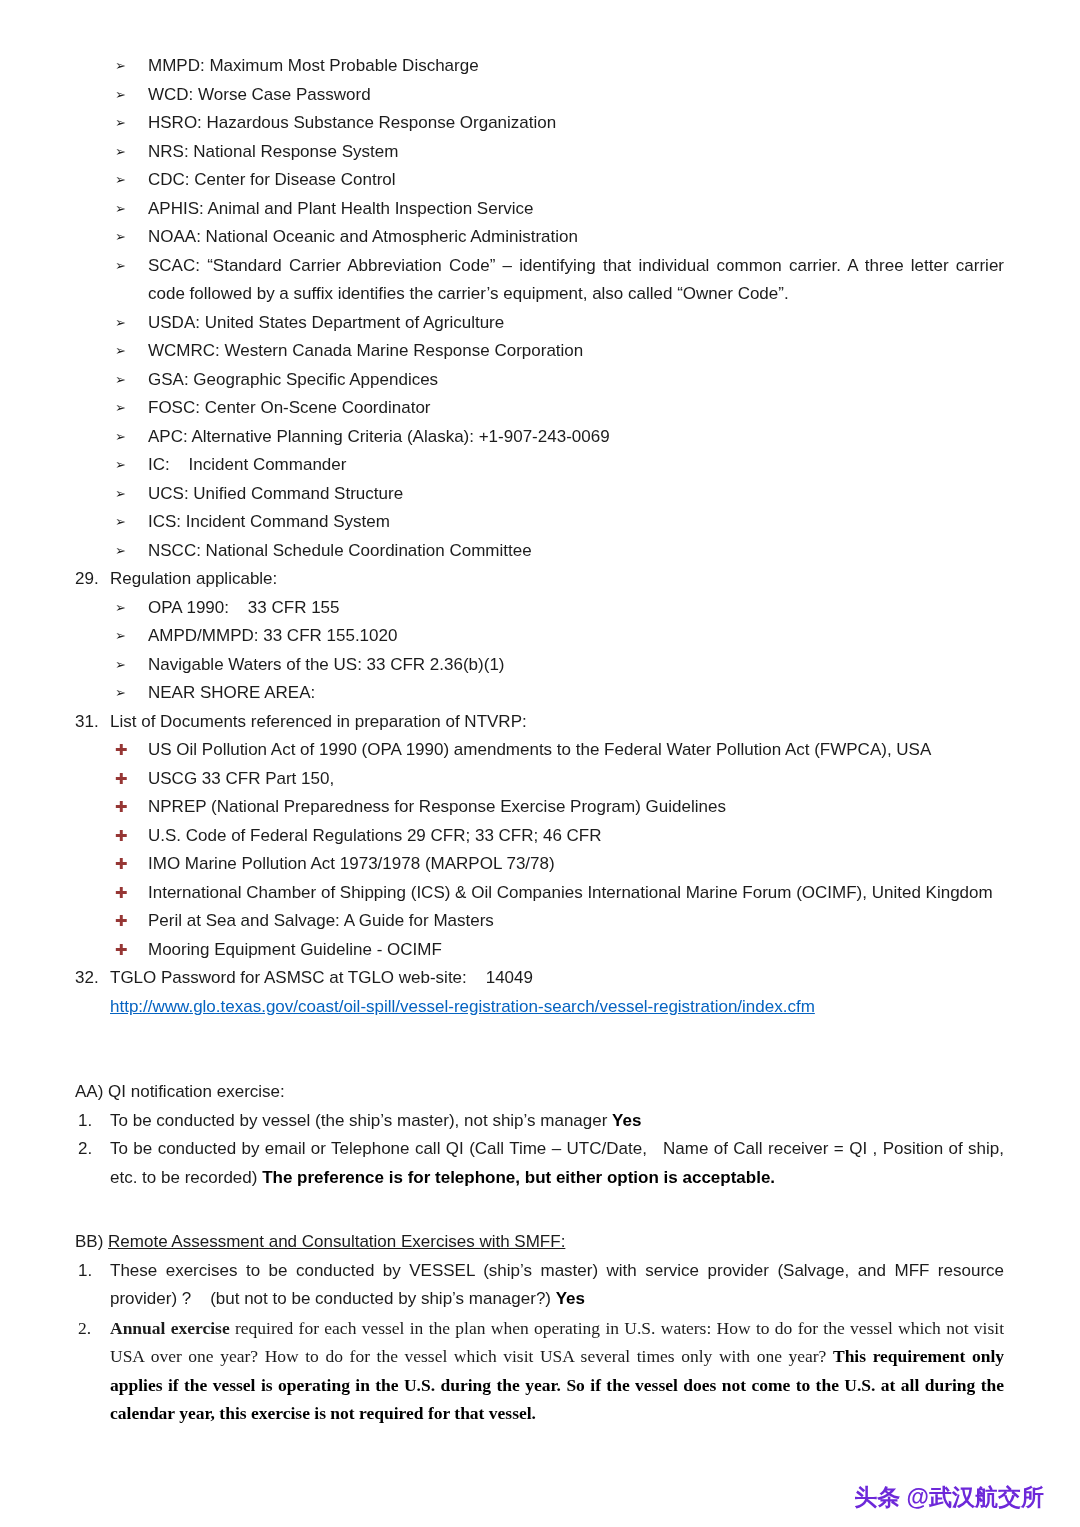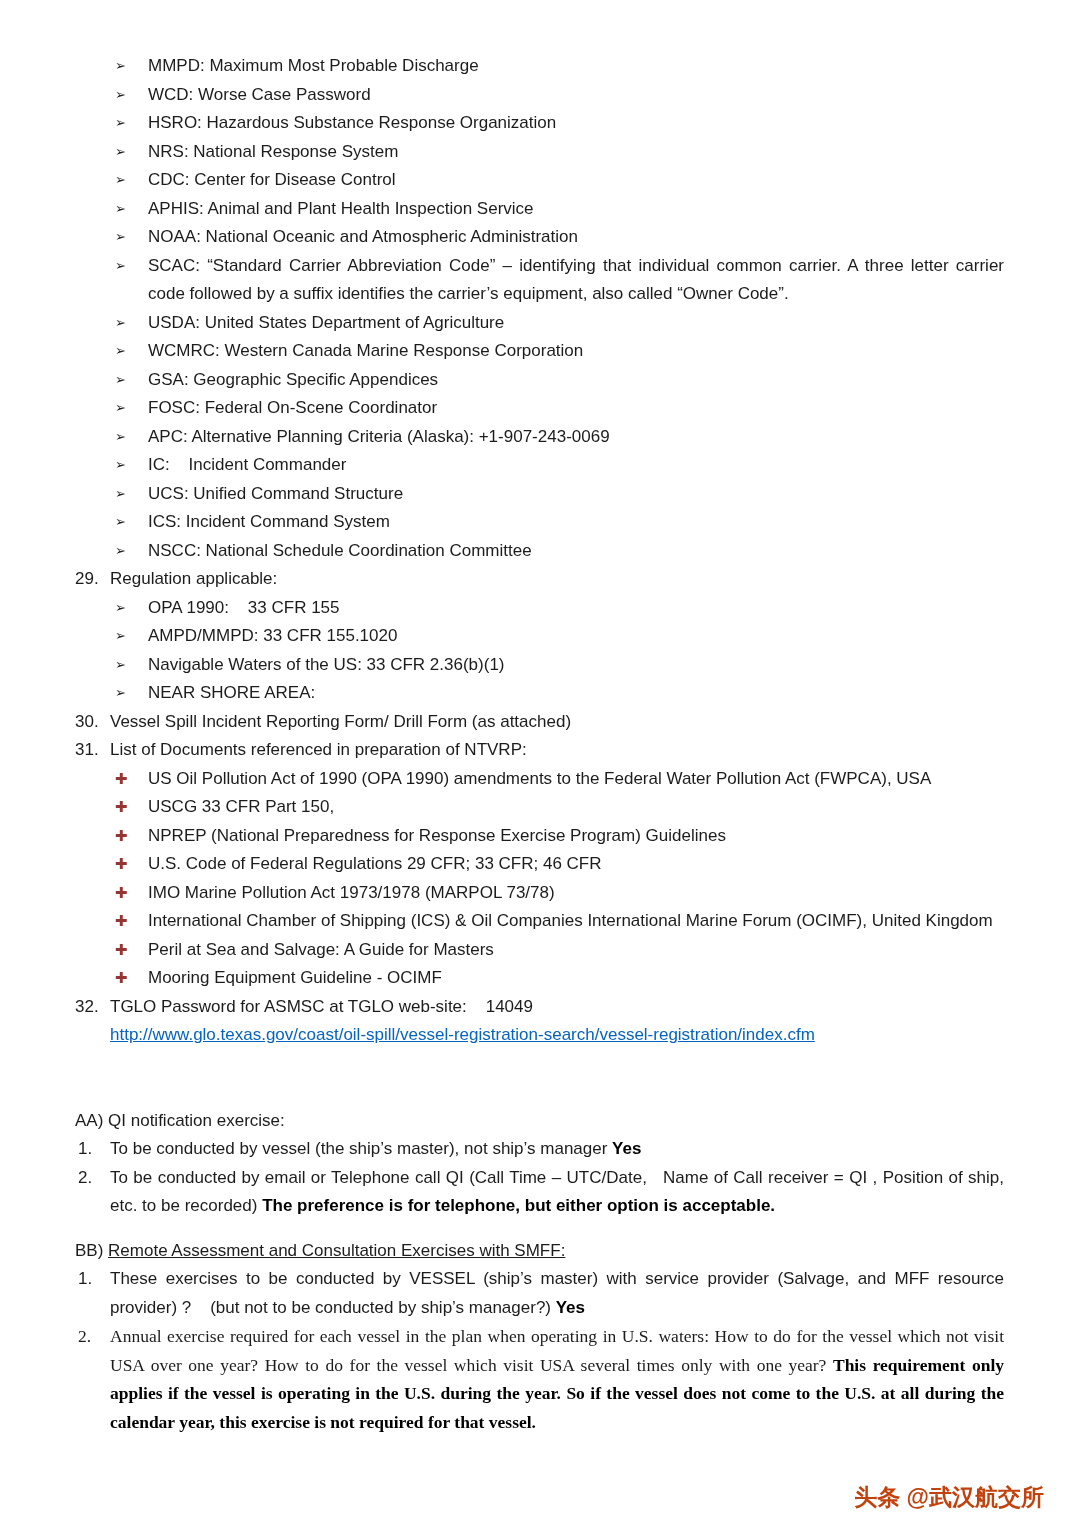--- a/index.html
+++ b/index.html
@@ -26,32 +26,32 @@
   .bullet.arrow { color: #1c1c1c; }
   .bullet.cross { color: #963634; font-size: 15px; }
   .num { flex: 0 0 35px; }
   .num.sub { margin-left: 3px; flex: 0 0 32px; }
   .li-text { flex: 1; min-width: 0; }
   .justify .li-text { text-align: justify; }
   .heading { margin: 0; }
   .link-line { margin-left: 35px; }
   a.link { color: #0563C1; text-decoration: underline; cursor: pointer; margin-top: 30px; }
   .red { color: #000000; font-weight: bold; }
-  .bold { font-weight: normal; }
+  .bold { font-weight: bold; }
   .underline { text-decoration: underline; }
   .serif, .serif .li-text, .serif .num { font-family: "Liberation Serif", serif; font-size: 17.5px; }
   .sec-aa { margin-top: 57px; }
-  .sec-bb { margin-top: 16px; }
+  .sec-bb { margin-top: 36px; }
   .watermark {
     position: absolute;
     right: 36px;
     bottom: 16px;
     font-size: 23px;
     font-weight: 600;
-    color: #c2410c;
+    color: #6d28d9;
     font-family: "Liberation Sans", sans-serif;
   }
 </style>
 </head>
 <body>
 
 <div class="page">
 
   <section>
     <div class="li">
@@ -93,21 +93,21 @@
     <div class="li">
       <span class="bullet arrow">➢</span>
       <span class="li-text">WCMRC: Western Canada Marine Response Corporation</span>
     </div>
     <div class="li">
       <span class="bullet arrow">➢</span>
       <span class="li-text">GSA: Geographic Specific Appendices</span>
     </div>
     <div class="li">
       <span class="bullet arrow">➢</span>
-      <span class="li-text">FOSC: Federal On-Scene Coordinator</span>
+      <span class="li-text">FOSC: Center On-Scene Coordinator</span>
     </div>
     <div class="li">
       <span class="bullet arrow">➢</span>
       <span class="li-text">APC: Alternative Planning Criteria (Alaska): +1-907-243-0069</span>
     </div>
     <div class="li">
       <span class="bullet arrow">➢</span>
       <span class="li-text">IC:&nbsp;&nbsp;&nbsp;&nbsp;Incident Commander</span>
     </div>
     <div class="li">
@@ -140,26 +140,20 @@
     <div class="li">
       <span class="bullet arrow">➢</span>
       <span class="li-text">Navigable Waters of the US: 33 CFR 2.36(b)(1)</span>
     </div>
     <div class="li">
       <span class="bullet arrow">➢</span>
       <span class="li-text">NEAR SHORE AREA:</span>
     </div>
   </section>
 
-  <section>
-    <div class="li">
-      <span class="num">30.</span>
-      <span class="li-text">Vessel Spill Incident Reporting Form/ Drill Form (as attached)</span>
-    </div>
-  </section>
 
   <section>
     <div class="li">
       <span class="num">31.</span>
       <span class="li-text">List of Documents referenced in preparation of NTVRP:</span>
     </div>
     <div class="li">
       <span class="bullet cross">✚</span>
       <span class="li-text">US Oil Pollution Act of 1990 (OPA 1990) amendments to the Federal Water Pollution Act (FWPCA), USA</span>
     </div>

